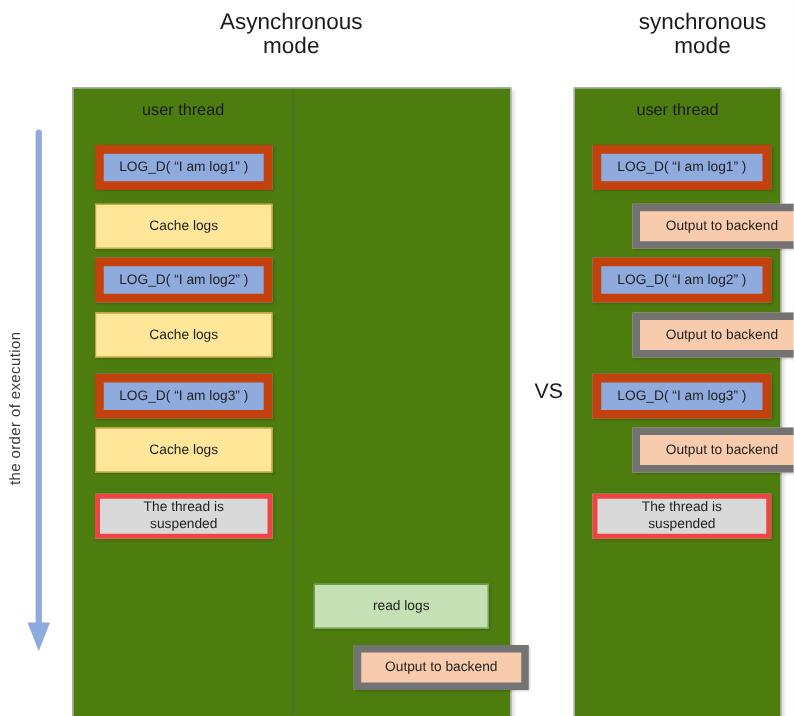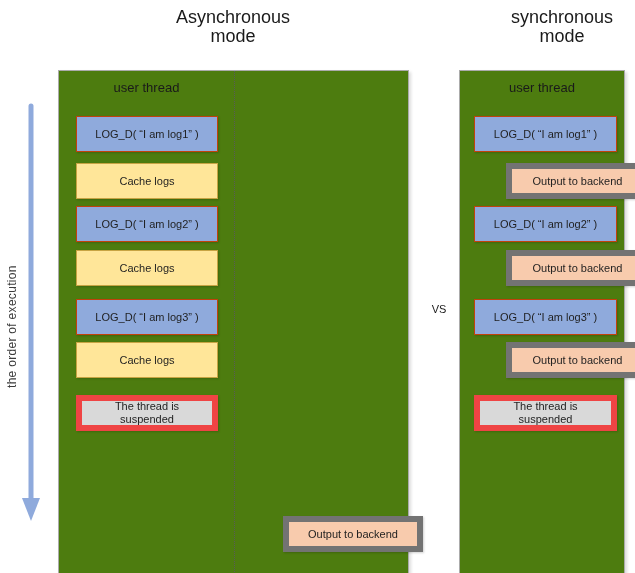--- a/index.html
+++ b/index.html
@@ -28,21 +28,21 @@
   }
   .title-left  { left: 158px; }
   .title-right { left: 487px; }
 
   .vs-label {
     position: absolute;
     left: 418px;
     top: 303px;
     width: 42px;
     text-align: center;
-    font-size: 11px;
+    font-size: 17px;
     color: #1a1a1a;
   }
 
   .order-arrow {
     position: absolute;
     left: 18px;
     top: 100px;
     width: 26px;
     height: 425px;
   }
@@ -102,25 +102,25 @@
     font-size: 11px;
     line-height: 13px;
     white-space: pre-line;
     color: #1f1f1f;
     box-shadow: 1px 1px 2px rgba(0,0,0,0.18);
   }
   .panel-async .box.user-col   { left: 17px;  width: 142px; }
   .panel-async .box.output-col { left: 192px; width: 140px; }
   .panel-sync  .box            { left: 14px;  width: 143px; }
 
-  .box.blue      { background: #8faadc; border: 1px solid #c2410c; }
+  .box.blue      { background: #8faadc; border: 7px solid #c2410c; }
   .box.yellow    { background: #ffe699; border: 1px solid #c7a443; }
   .box.orange    { background: #f8cbad; border: 6px solid #737373; margin-left: 32px; }
   .box.green     { background: #c5e0b4; border: 1px solid #6a9a50; }
-  .box.gray      { background: #d9d9d9; border: 6px solid #ef4444; }
+  .box.gray      { background: #d9d9d9; border: 4px solid #ef4444; }
 </style>
 </head>
 <body>
 
 <div class="stage">
 
   <div class="mode-title title-left">Asynchronous
 mode</div>
   <div class="mode-title title-right">synchronous
 mode</div>
@@ -137,20 +137,21 @@
 
     <div class="box blue user-col" style="top:45px">LOG_D( “I am log1” )</div>
     <div class="box yellow user-col" style="top:92px">Cache logs</div>
     <div class="box blue user-col" style="top:135px">LOG_D( “I am log2” )</div>
     <div class="box yellow user-col" style="top:179px">Cache logs</div>
     <div class="box blue user-col" style="top:228px">LOG_D( “I am log3” )</div>
     <div class="box yellow user-col" style="top:271px">Cache logs</div>
     <div class="box gray user-col" style="top:324px">The thread is
 suspended</div>
 
+    <div class="box green output-col" style="top:396px">read logs</div>
     <div class="box orange output-col" style="top:445px">Output to backend</div>
   </div>
 
   <div class="vs-label">VS</div>
 
   <div class="panel panel-sync">
     <div class="col-header hdr-user-sync">user thread</div>
 
     <div class="box blue" style="top:45px">LOG_D( “I am log1” )</div>
     <div class="box orange" style="top:92px">Output to backend</div>

